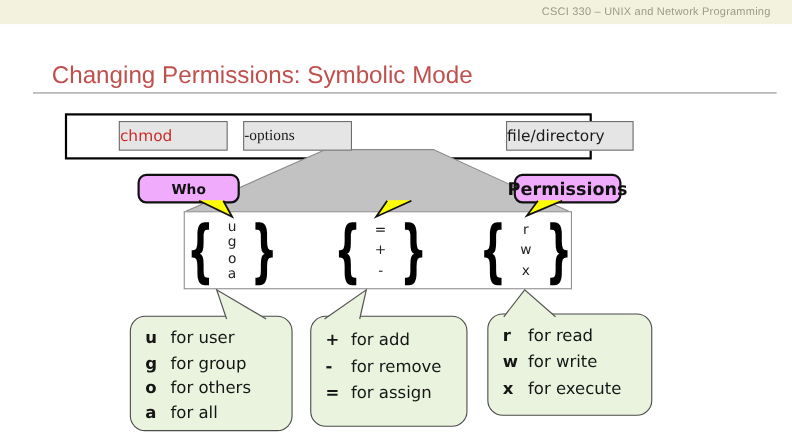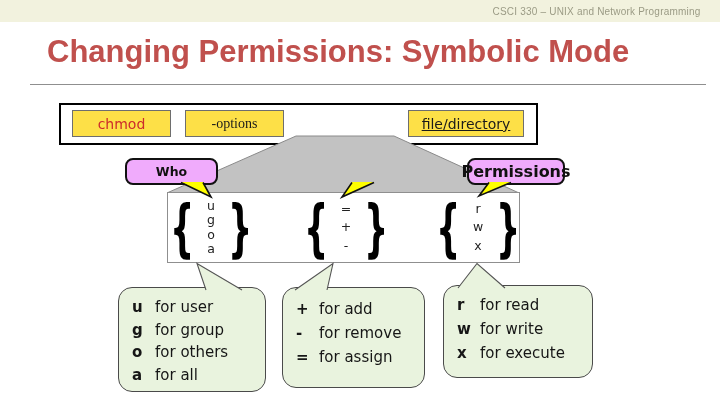--- a/index.html
+++ b/index.html
@@ -9,41 +9,41 @@
   }
   
   #header-strip{
     position:absolute; left:0; top:0; width:720px; height:22px;
     background:#f2f2de; display:flex; align-items:center; justify-content:flex-end;padding-left:48px;
   }
   #header-strip .course{ color:#9b9b85; font-size:10px; letter-spacing:.2px; }
   #header-strip .pagenum{ color:#9b9b85; font-size:10px; margin-left:22px; margin-right:40px; }
   
   #page-title{
-    position:absolute; left:47px; top:34px; margin:0;
-    font-size:31px; font-weight:700; color:#c0504d; letter-spacing:0px; white-space:nowrap;
+    position:absolute; left:47px; top:55px; margin:0;
+    font-size:22px; font-weight:400; color:#c0504d; letter-spacing:0px; white-space:nowrap;
   }
   #title-divider{
     position:absolute; left:30px; top:84px; width:676px; height:0;
     border-top:1.6px solid #8f8f8f;
   }
   
   #outer-box{
     position:absolute; left:59px; top:103px; width:475px; height:38px;
     background:#ffffff; border:2.5px solid #000000; z-index:1;
   }
   .cmd-box{
-    position:absolute; top:110px; height:25px; background:#fde047;
-    border:1.5px solid #6e6e6e; display:flex; align-items:center; justify-content:center;
-    font-family:"DejaVu Sans", sans-serif; font-size:14px; color:#1a1a1a; z-index:3;
+    position:absolute; top:110px; height:25px; background:#e5e5e5;
+    border:1.5px solid #6e6e6e; display:flex; align-items:center; justify-content:flex-start;
+    font-family:"DejaVu Sans", sans-serif; font-size:14px; color:#1a1a1a; z-index:3;margin-left:36px;
   }
   #cmd-chmod{ left:72px;  width:97px;  color:#cc2b2b; }
   #cmd-options{ left:185px; width:97px;font-family:Liberation Serif, serif; }
   #cmd-modes{ left:295px; width:99px; }
-  #cmd-file{ left:408px; width:114px;text-decoration:underline; }
+  #cmd-file{ left:424px; width:114px; }
   
   #trapezoid-svg{ position:absolute; left:0; top:0; width:720px; height:405px; z-index:2; pointer-events:none; }
   
   .callout{
     position:absolute; top:158px; height:23px; background:#f0abfc;
     border:2px solid #111111; border-radius:8px; z-index:5;
     display:flex; align-items:center; justify-content:center;
     font-family:"DejaVu Sans", sans-serif; font-size:12.5px; font-weight:bold; color:#111;
   }
   #callout-who{ left:125px; width:89px; }

